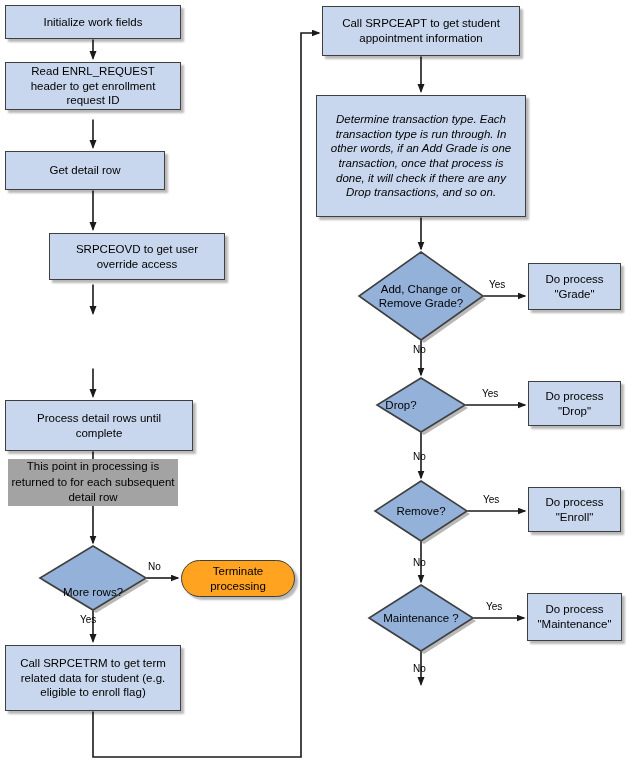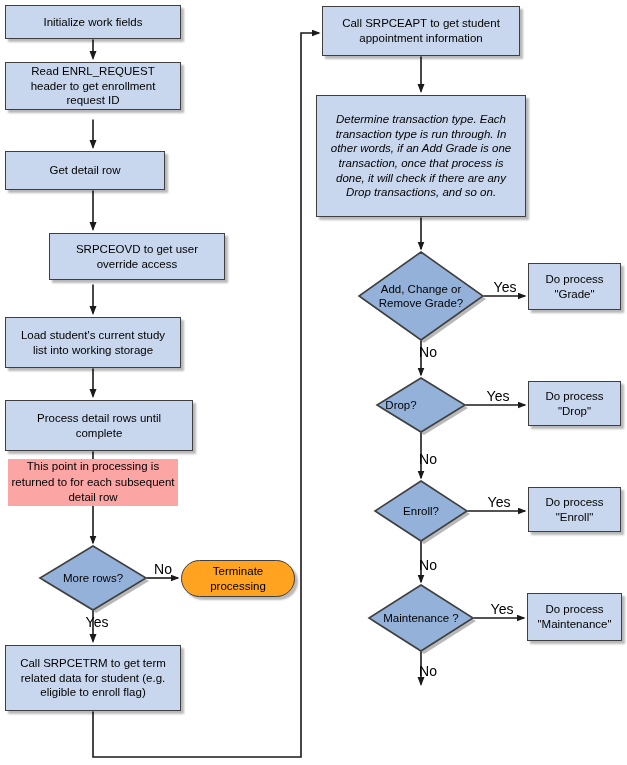--- a/index.html
+++ b/index.html
@@ -14,29 +14,29 @@
     box-shadow:3px 3px 2px rgba(0,0,0,0.28);
   }
   .terminator{
     position:absolute;z-index:2;box-sizing:border-box;
     background:#ffa320;border:1.6px solid #3f3f3f;border-radius:19px;
     display:flex;align-items:center;justify-content:center;text-align:center;
     font-size:11.5px;line-height:1.25;color:#000;padding:2px 20px;
     box-shadow:3px 3px 2px rgba(0,0,0,0.28);
   }
   .note{
-    position:absolute;z-index:2;background:#fca5a5;
+    position:absolute;z-index:2;background:#a3a3a3;
     text-align:center;font-size:11.5px;line-height:1.35;color:#000;
   }
   .dlabel{
     position:absolute;z-index:3;display:flex;align-items:center;justify-content:center;
     text-align:center;font-size:11.5px;line-height:1.25;color:#000;pointer-events:none;
   }
   .elabel{
-    position:absolute;z-index:3;text-align:center;font-size:14px;color:#000;
+    position:absolute;z-index:3;text-align:left;font-size:10px;color:#000;
   }
 </style>
 </head>
 <body>
 
 <div id="flowchart">
 
   <svg id="wires" width="627" height="765" viewBox="0 0 627 765">
     <defs>
       <marker id="arrow" markerWidth="9" markerHeight="8" refX="7.5" refY="3.5" orient="auto" markerUnits="userSpaceOnUse">
@@ -84,21 +84,20 @@
   </svg>
 
   <div class="pbox" style="left:5px;top:5px;width:176px;height:34px;">Initialize work fields</div>
 
   <div class="pbox" style="left:5px;top:62px;width:176px;height:48px;">Read ENRL_REQUEST header to get enrollment request ID</div>
 
   <div class="pbox" style="left:5px;top:151px;width:160px;height:39px;">Get detail row</div>
 
   <div class="pbox" style="left:5px;top:233px;width:176px;height:47px;margin-left:44px;">SRPCEOVD to get user override access</div>
 
-  <div class="pbox" style="left:5px;top:317px;width:176px;height:51px;">Load student's current study list into working storage</div>
 
   <div class="pbox" style="left:5px;top:400px;width:188px;height:51px;">Process detail rows until complete</div>
 
   <div class="note" style="left:8px;top:459px;width:170px;">This point in processing is returned to for each subsequent detail row</div>
 
   <div class="terminator" style="left:181px;top:560px;width:114px;height:37px;">Terminate processing</div>
 
   <div class="pbox" style="left:322px;top:6px;width:198px;height:50px;">Call SRPCEAPT to get student appointment information</div>
 
   <div class="pbox" style="left:5px;top:645px;width:176px;height:66px;">Call SRPCETRM to get term related data for student (e.g. eligible to enroll flag)</div>
@@ -107,27 +106,27 @@
 
   <div class="pbox" style="left:528px;top:263px;width:93px;height:47px;">Do process "Grade"</div>
 
   <div class="pbox" style="left:528px;top:381px;width:93px;height:45px;">Do process "Drop"</div>
 
   <div class="pbox" style="left:528px;top:487px;width:93px;height:45px;">Do process "Enroll"</div>
 
   <div class="pbox" style="left:527px;top:593px;width:95px;height:48px;">Do process "Maintenance"</div>
 
 
-  <div class="dlabel" style="left:40px;top:546px;width:106px;height:64px;">More rows?</div>
+  <div class="dlabel" style="left:40px;top:560px;width:106px;height:64px;">More rows?</div>
 
   <div class="dlabel" style="left:359px;top:252px;width:124px;height:88px;padding:0 16px;box-sizing:border-box;">Add, Change or Remove Grade?</div>
 
   <div class="dlabel" style="left:357px;top:378px;width:88px;height:54px;">Drop?</div>
 
-  <div class="dlabel" style="left:375px;top:481px;width:92px;height:60px;">Enroll?</div>
+  <div class="dlabel" style="left:375px;top:481px;width:92px;height:60px;">Remove?</div>
 
   <div class="dlabel" style="left:369px;top:585px;width:104px;height:66px;padding:0 12px;box-sizing:border-box;">Maintenance ?</div>
 
   <div class="elabel" style="left:148px;top:561px;width:30px;">No</div>
   <div class="elabel" style="left:80px;top:614px;width:34px;">Yes</div>
 
   <div class="elabel" style="left:489px;top:279px;width:32px;">Yes</div>
   <div class="elabel" style="left:413px;top:344px;width:30px;">No</div>
 
   <div class="elabel" style="left:482px;top:388px;width:32px;">Yes</div>

